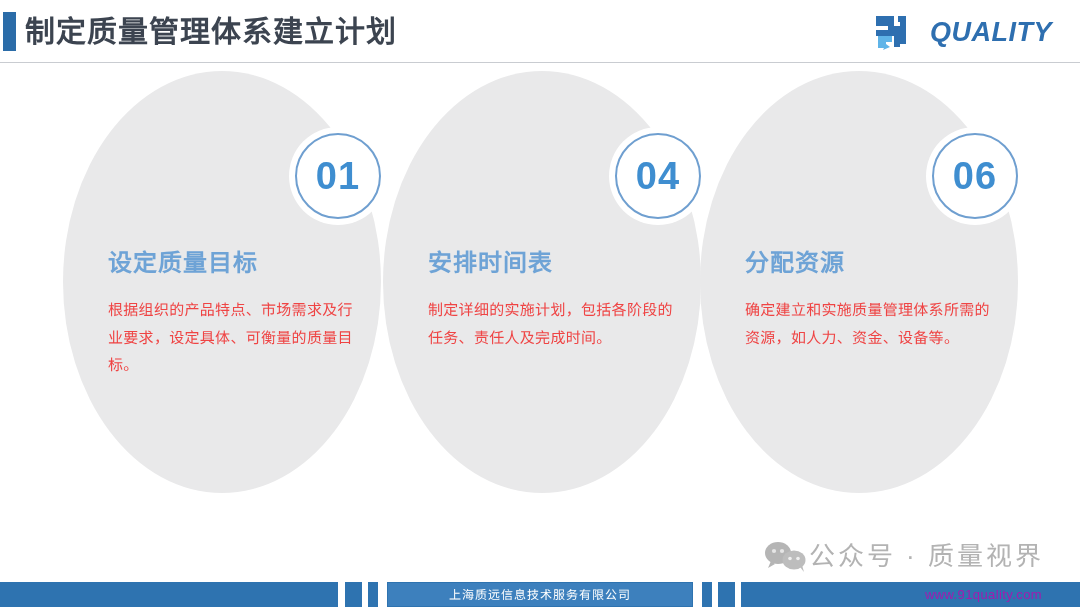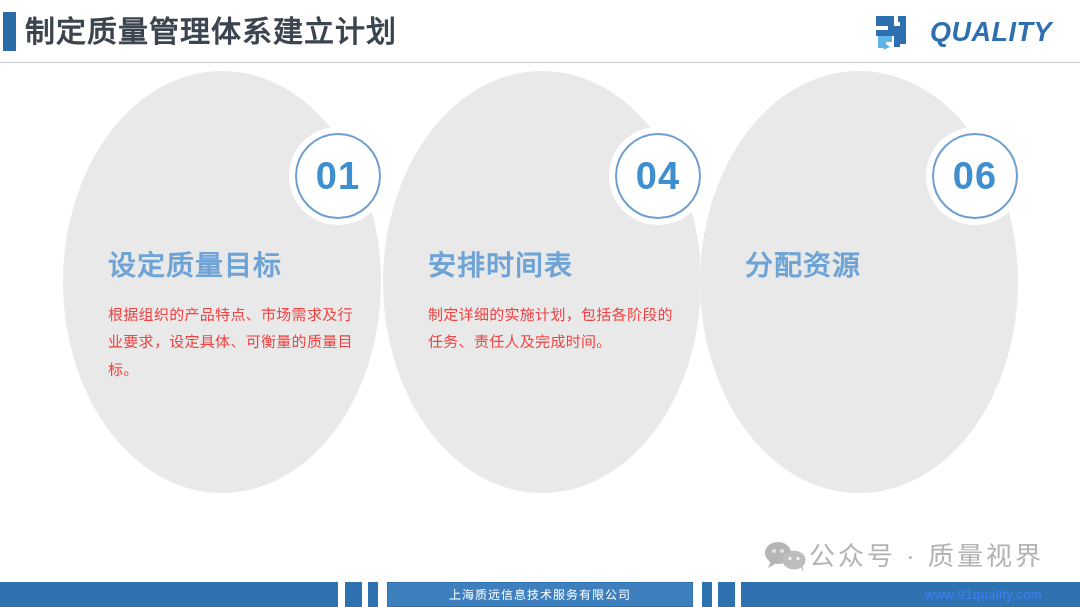--- a/index.html
+++ b/index.html
@@ -127,21 +127,21 @@
     line-height: 1;
   }
 
   .card-body {
     position: absolute;
     left: 45px;
     top: 186px;
     width: 252px;
   }
   .card-heading {
-    font-size: 28px;
+    font-size: 24px;
     font-weight: bold;
     color: #6ea3d6;
     letter-spacing: 1px;
     line-height: 1.2;
     margin: 0 0 18px 0;
   }
   .card-text {
     font-size: 15px;
     color: #ef4444;
     line-height: 1.85;
@@ -207,21 +207,21 @@
     line-height: 1;
   }
   .site-url {
     position: absolute;
     right: 38px;
     top: 0;
     height: 25px;
     display: flex;
     align-items: center;
     font-size: 13px;
-    color: #3b82f6;
+    color: #a21caf;
     letter-spacing: 0.4px;
   }
 </style>
 </head>
 <body>
 
 <div class="slide">
 
   <div class="header">
     <div class="title-accent"></div>
@@ -267,20 +267,21 @@
       </div>
     </div>
 
     <div class="card card-3">
       <div class="blob"></div>
       <div class="badge">
         <span class="badge-num">06</span>
       </div>
       <div class="card-body">
         <p class="card-heading">分配资源</p>
+        <p class="card-text">确定建立和实施质量管理体系所需的资源，如人力、资金、设备等。</p>
       </div>
     </div>
 
   </div>
 
   <div class="wechat">
     <span>
       <svg class="wechat-icon" viewBox="0 0 46 32" aria-hidden="true">
         <ellipse cx="15" cy="13" rx="13" ry="11" fill="#b5b5b5"></ellipse>
         <path d="M8 21 L5 28 L12 24 Z" fill="#b5b5b5"></path>

